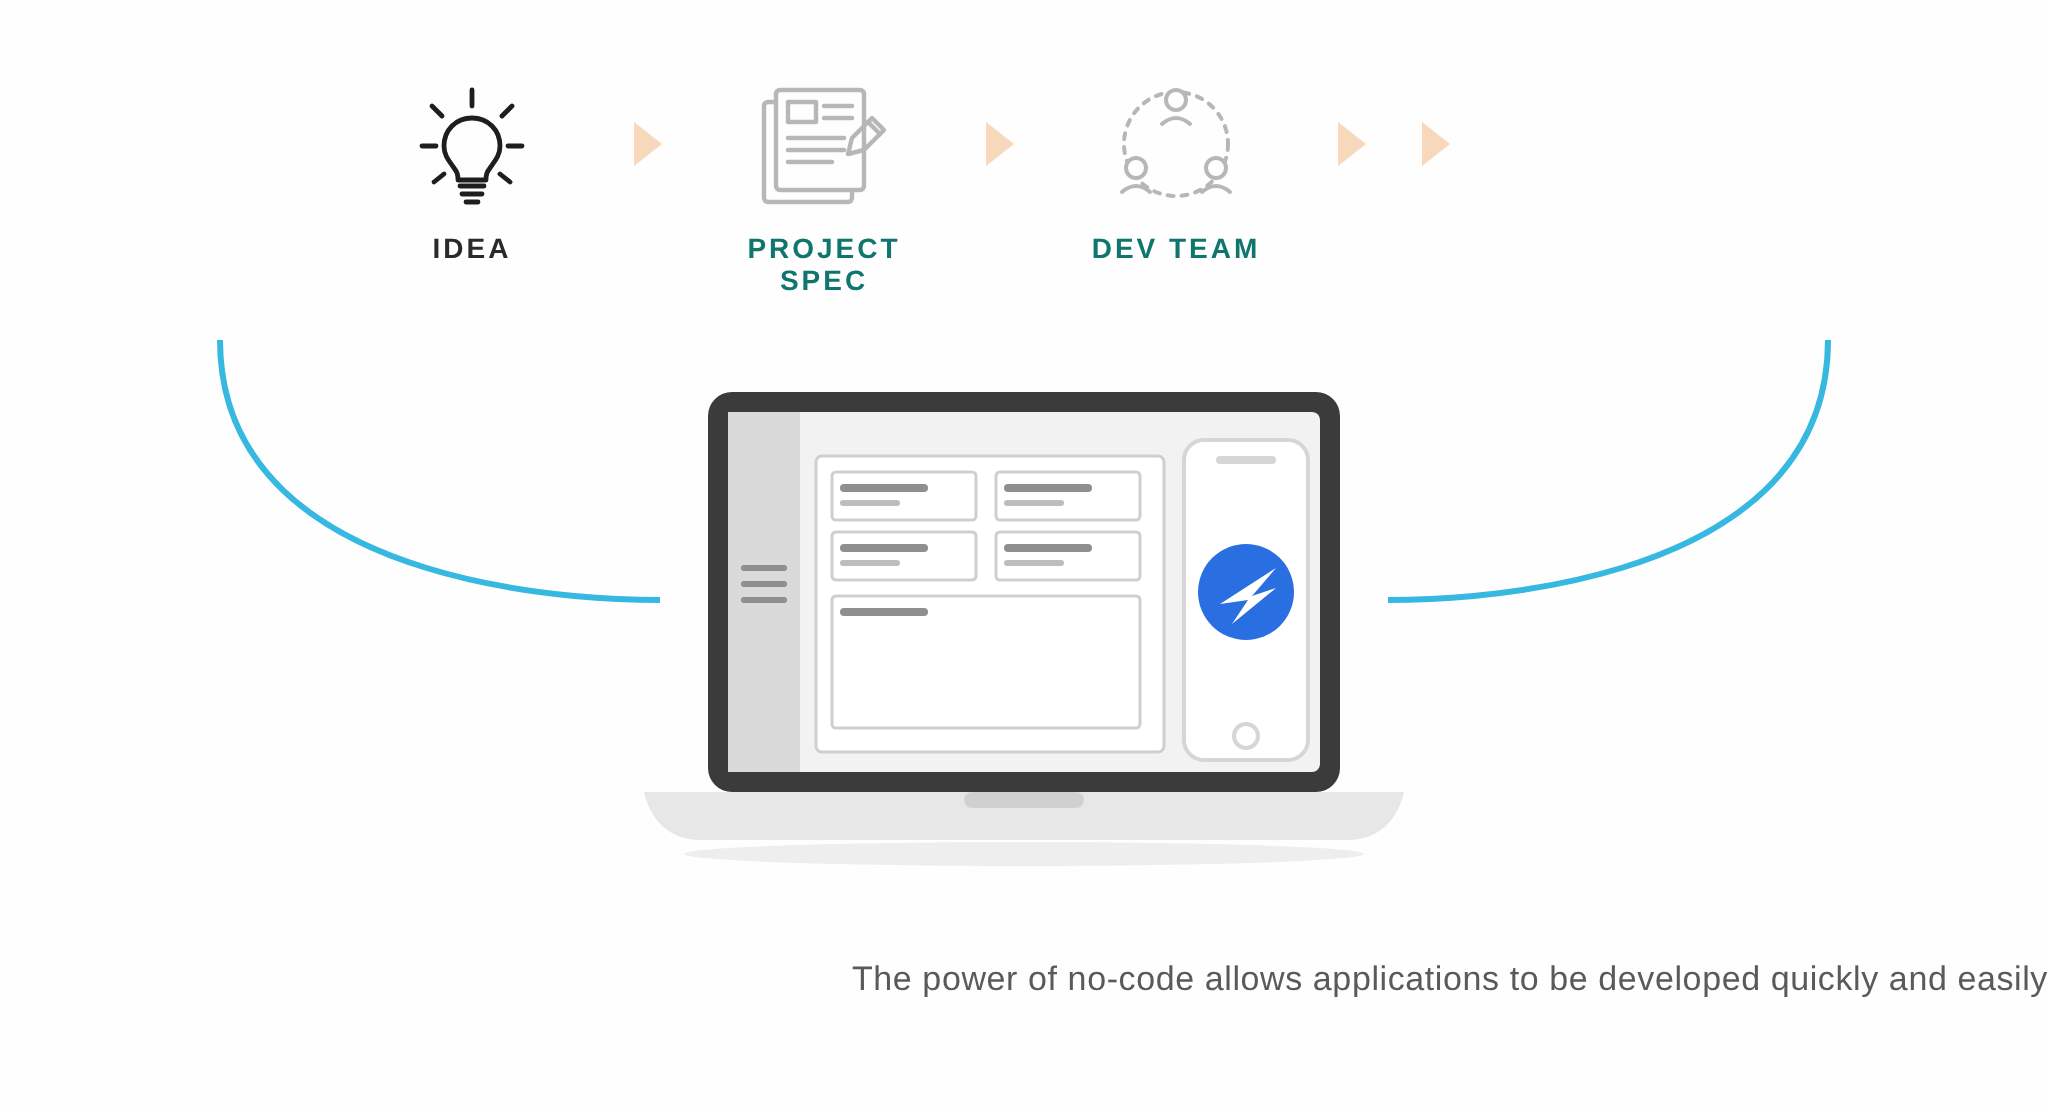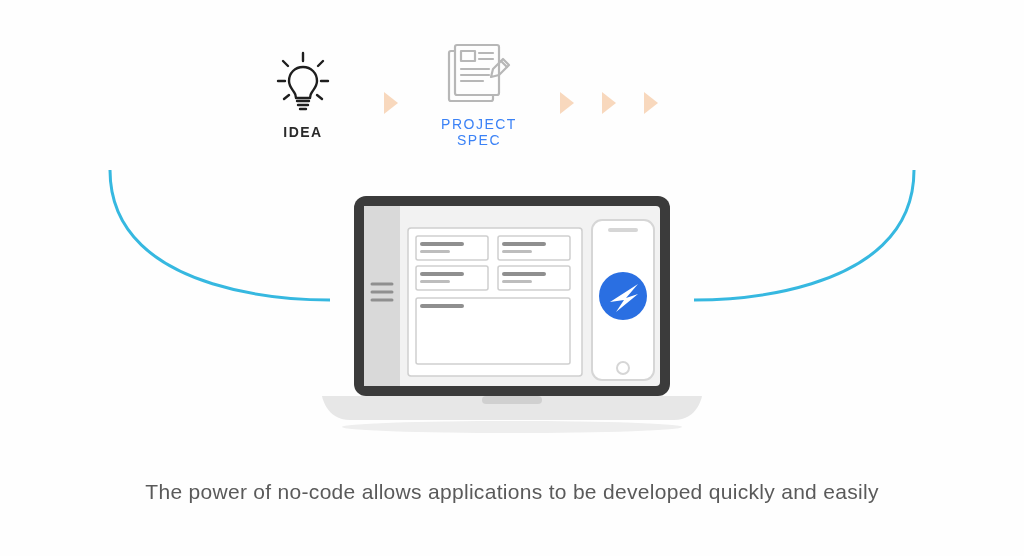--- a/index.html
+++ b/index.html
@@ -10,43 +10,43 @@
     font-family: "Segoe UI", "Helvetica Neue", Arial, sans-serif;
     position: relative;
     overflow: hidden;
   }
   .flow-row {
     position: absolute;
     top: 36px;
     left: 0;
     width: 908px;
     display: flex;
-    align-items: center;
+    align-items: flex-start;
     justify-content: center;
     gap: 14px;
   }
   .step {
     display: flex;
     flex-direction: column;
     align-items: center;
     width: 120px;
   }
   .step .icon-box {
     height: 70px;
     display: flex;
     align-items: center;
     justify-content: center;
   }
   .step .label {
     margin-top: 10px;
     font-size: 14px;
     letter-spacing: 1.5px;
     text-align: center;
-    color: #3b82f6;
-    font-weight: 400;
+    color: #0f766e;
+    font-weight: 700;
   }
   .step .label.strong {
     color: #2a2a2a;
     font-weight: 700;
   }
   .chevron {
     margin-top: 22px;
     width: 28px;
     height: 28px;
     display: flex;
@@ -66,22 +66,22 @@
     left: 50%;
     top: 190px;
     transform: translateX(-50%);
     width: 420px;
   }
   .caption {
     position: absolute;
     left: 0;
     width: 1024px;
     top: 480px;
-    text-align: center;
-    font-size: 21px;
+    text-align: right;
+    font-size: 17px;
     color: #5a5a5a;
     letter-spacing: 0.3px;
   }
 </style>
 </head>
 <body>
 
 <div class="flow-row">
 
   <div class="step">
@@ -131,20 +131,39 @@
     </div>
     <div class="label">PROJECT SPEC</div>
   </div>
 
   <div class="chevron">
     <svg width="26" height="26" viewBox="0 0 26 26">
         <path d="M6 2 L20 13 L6 24 Z" fill="#f8d8bd"></path>
       </svg>
   </div>
 
+  <div class="step">
+    <div class="icon-box">
+      <svg width="78" height="66" viewBox="0 0 78 66">
+        <g fill="none" stroke="#b7b7b7" stroke-width="2" stroke-linecap="round" stroke-linejoin="round">
+          <circle cx="39" cy="34" r="26" stroke-dasharray="3 4"></circle>
+
+          <circle cx="39" cy="12" r="5" fill="#fefefe"></circle>
+          <path d="M32 24 q7 -6 14 0" fill="#fefefe"></path>
+
+          <circle cx="19" cy="46" r="5" fill="#fefefe"></circle>
+          <path d="M12 58 q7 -6 14 0" fill="#fefefe"></path>
+
+          <circle cx="59" cy="46" r="5" fill="#fefefe"></circle>
+          <path d="M52 58 q7 -6 14 0" fill="#fefefe"></path>
+        </g>
+      </svg>
+    </div>
+    <div class="label">DEV TEAM</div>
+  </div>
 
   <div class="chevron">
     <svg width="26" height="26" viewBox="0 0 26 26">
         <path d="M6 2 L20 13 L6 24 Z" fill="#f8d8bd"></path>
       </svg>
   </div>
 
 
   <div class="chevron">
     <svg width="26" height="26" viewBox="0 0 26 26">

